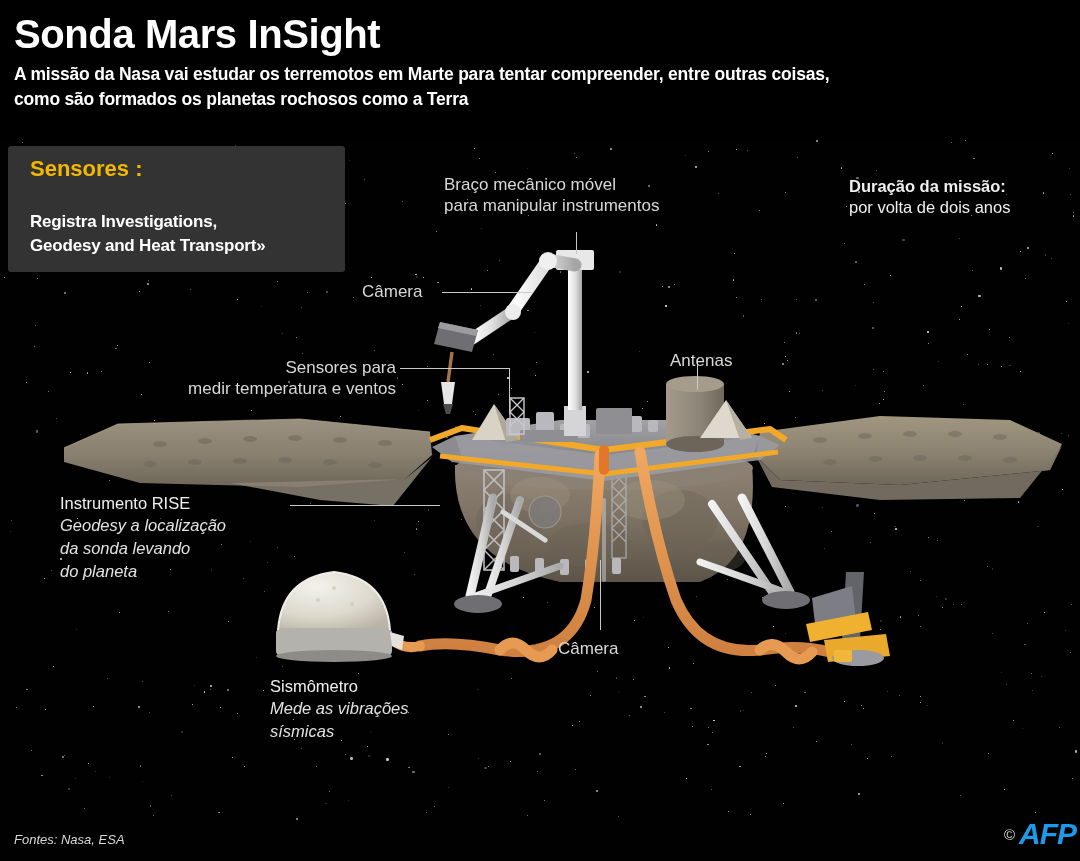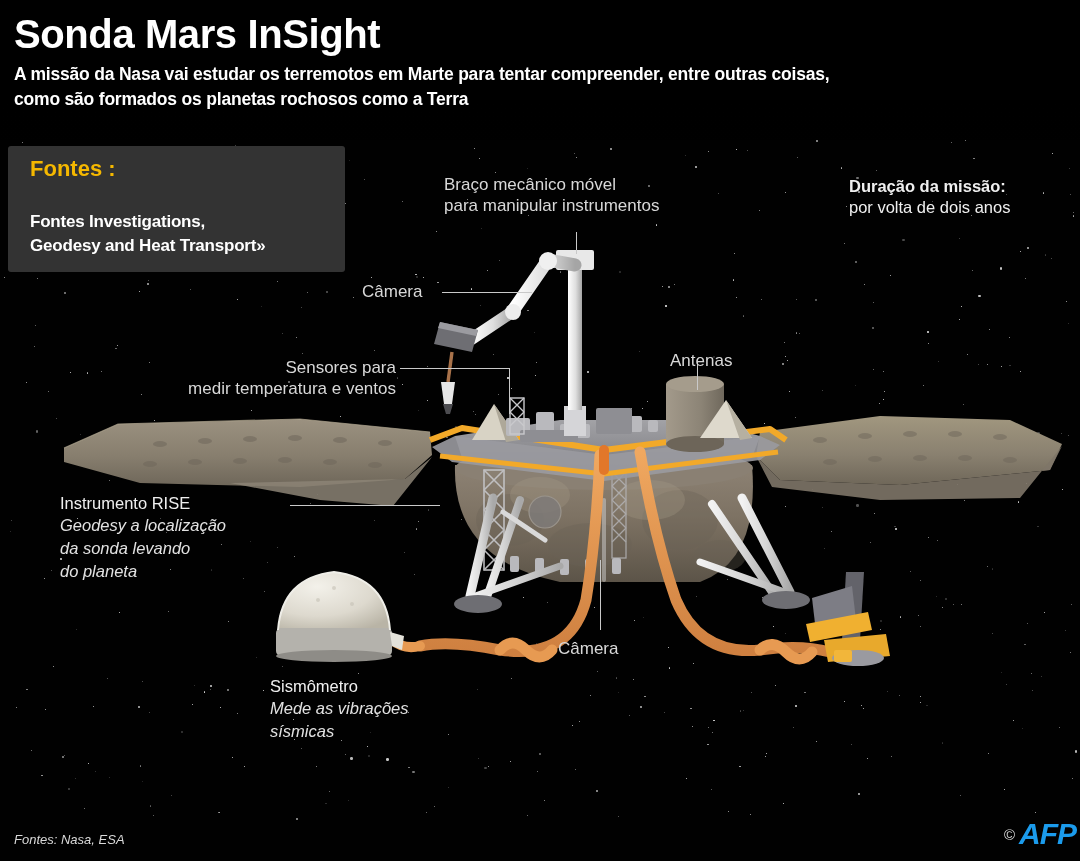--- a/index.html
+++ b/index.html
@@ -848,24 +848,24 @@
 
   <div class="header">
     <div class="title">Sonda Mars InSight</div>
     <div class="subtitle">
       <span>A missão da Nasa vai estudar os terremotos em Marte para tentar compreender, entre outras coisas,</span><br>
       <span>como são formados os planetas rochosos como a Terra</span>
     </div>
   </div>
 
   <div class="acronym-box">
-    <div class="acronym-title">Fontes :</div>
+    <div class="acronym-title">Sensores :</div>
     <div class="acronym-body">
       <br>
-      <span>Fontes Investigations,</span><br>
+      <span>Registra Investigations,</span><br>
       <span>Geodesy and Heat Transport»</span>
     </div>
   </div>
 
   <div class="lbl light" style="left:444px;top:174px;">
     <span class="ttl">Braço mecânico móvel</span>
     <span class="ttl">para manipular instrumentos</span>
   </div>
 
   <div class="lbl" style="left:849px;top:176px;">

